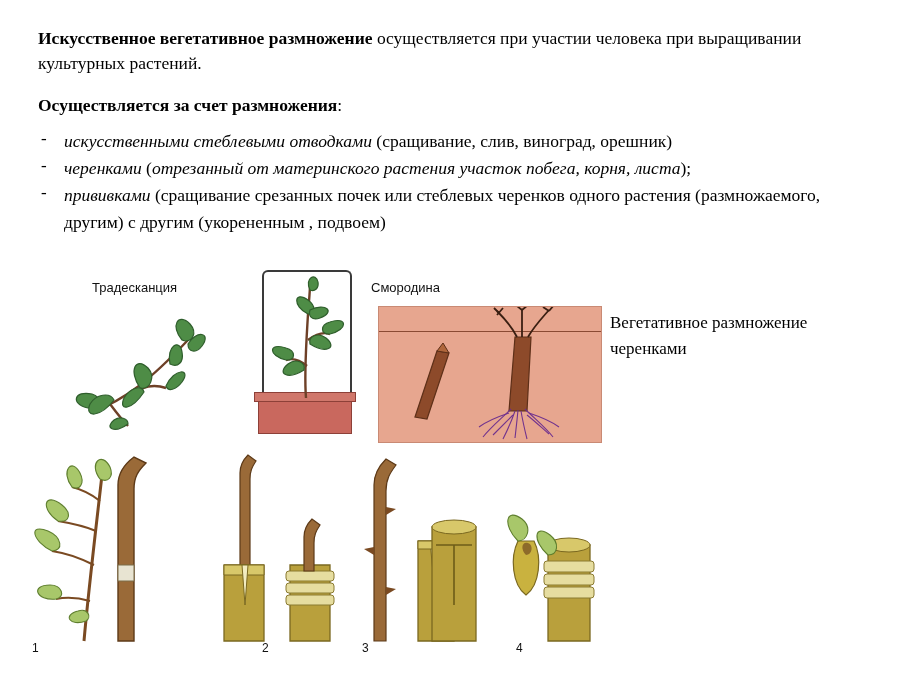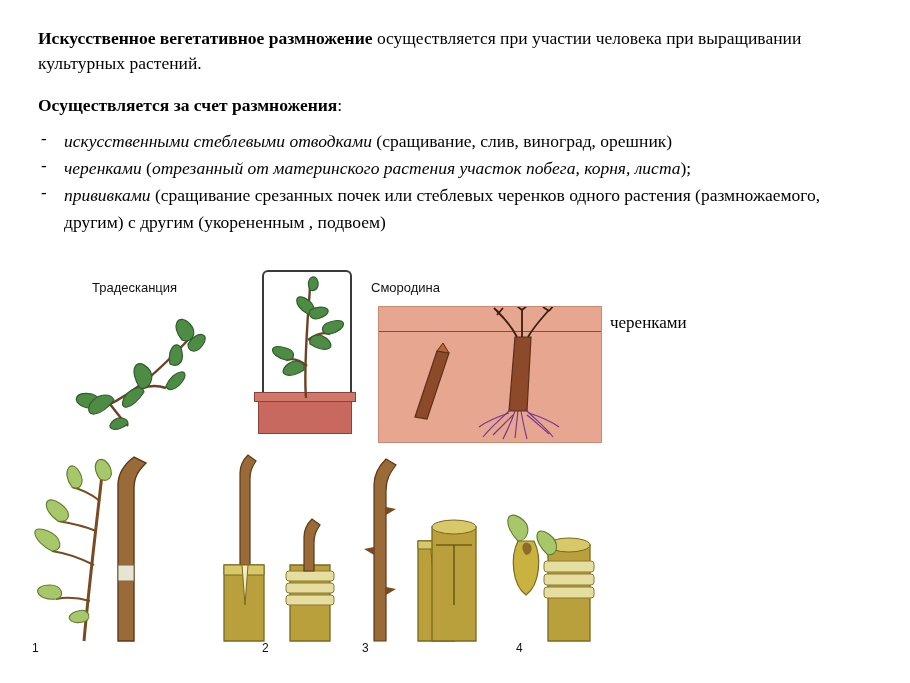--- a/index.html
+++ b/index.html
@@ -282,20 +282,21 @@
             <path d="M148 108 C 158 116, 164 122, 170 127"></path>
             <path d="M130 106 C 118 110, 108 114, 100 120"></path>
             <path d="M150 106 C 162 110, 172 114, 180 120"></path>
           </g>
         </g>
       </svg>
     </div>
   </div>
 
   <div class="right-caption">
+    <div>Вегетативное размножение</div>
     <div>черенками</div>
   </div>
 
   <div class="row-lower">
 
     <svg width="180" height="200" style="position:absolute;left:0;top:0;">
       <g stroke="#7a4a22" stroke-width="3" fill="none">
         <path d="M62 196 C 66 150, 72 100, 80 30"></path>
       </g>
       <path d="M96 196 L 96 40 C 96 26, 104 18, 112 12 L 124 18 C 116 26, 112 32, 112 44 L 112 196 Z" fill="#9a6a38" stroke="#5d3a18" stroke-width="1.4"></path>

